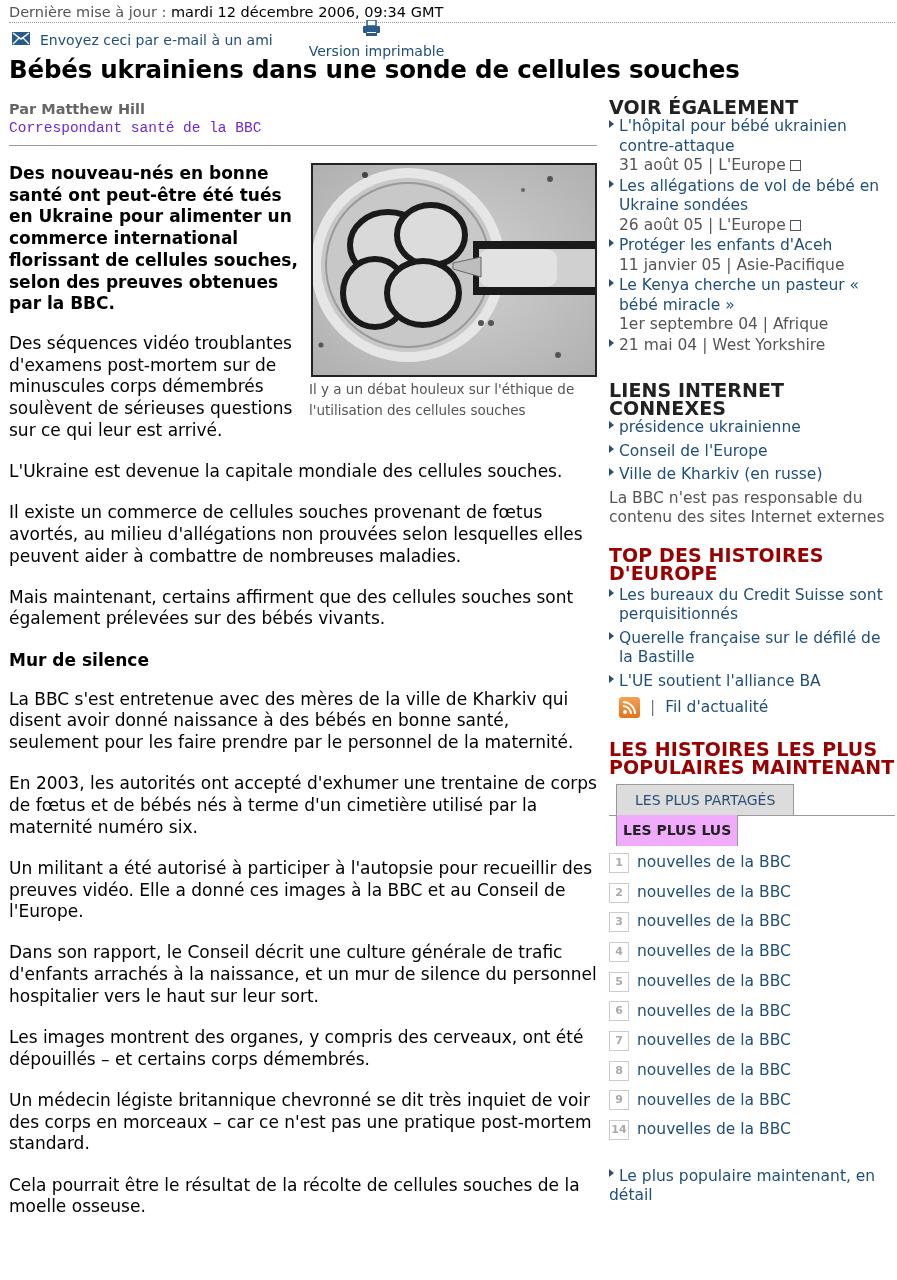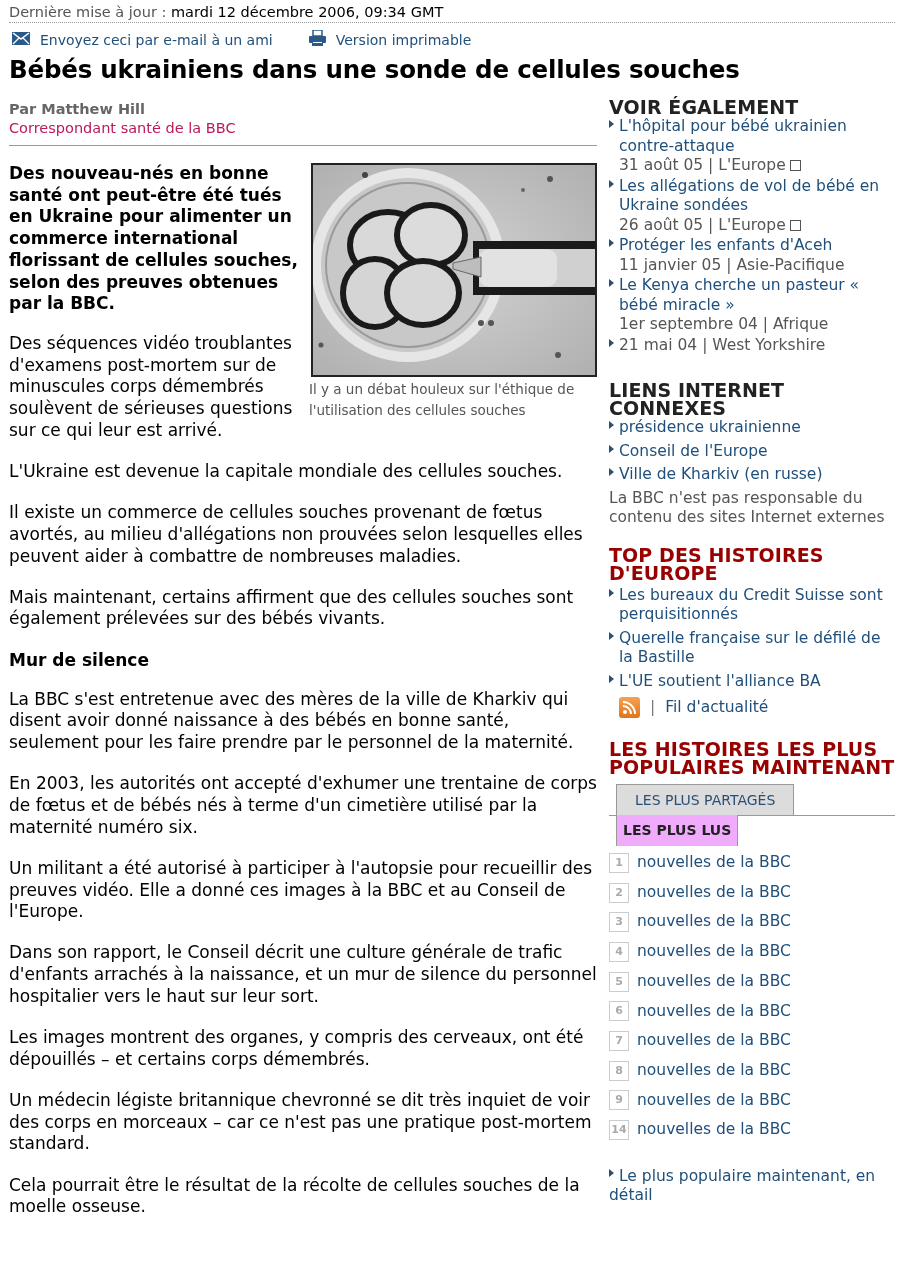--- a/index.html
+++ b/index.html
@@ -7,29 +7,29 @@
   body { font-family: "DejaVu Sans", sans-serif; color: #000; position: relative; }
 
   .update-bar { position: absolute; left: 9px; top: 3px; width: 886px; height: 20px;
     border-bottom: 1px dotted #999; font-size: 14.5px; line-height: 19px; white-space: nowrap; }
   .update-bar .lbl { color: #555; }
   .update-bar .val { color: #000; }
 
   .tools { position: absolute; left: 12px; top: 29px; height: 22px; font-size: 14px; line-height: 20px;
     color: #1f4f7a; display: flex; align-items: center; white-space: nowrap; }
   .tool { display: flex; align-items: center; cursor: pointer; }
-  .tool + .tool { margin-left: 36px; }
+  .tool + .tool { margin-left: 36px; flex-direction: column; }
   .tool-icon { display: inline-block; margin-right: 10px; }
 
   .headline { position: absolute; left: 9px; top: 55px; font-size: 24.5px; font-weight: bold;
     letter-spacing: -0.2px; white-space: nowrap; color: #000; }
 
   .byline { position: absolute; left: 9px; top: 100px; width: 588px; height: 46px; border-bottom: 1px solid #999; }
   .byline .author { font-size: 14.5px; font-weight: bold; color: #666; line-height: 18px; }
-  .byline .role { font-size: 14.5px; color: #be185d; line-height: 20px; }
+  .byline .role { font-size: 14.5px; color: #6d28d9; line-height: 20px; font-family: Liberation Mono, monospace; }
 
   .main { position: absolute; left: 9px; top: 163px; width: 588px; font-size: 17px; line-height: 21.7px; color: #000; }
   .main p { margin-bottom: 19.5px; }
   .main p.intro { font-weight: bold; font-size: 17px; line-height: 21.7px; margin-bottom: 18px; }
   .main h3 { font-size: 17px; font-weight: bold; line-height: 21px; margin-bottom: 18px; }
 
   .figure { float: right; width: 288px; margin-left: 10px; margin-right: -2px; margin-top: 0px; }
   .photo { width: 286px; height: 214px; border: 2px solid #222; background: #bdbdbd; position: relative; overflow: hidden; }
   .photo svg { display: block; }
   .caption { font-size: 13.5px; line-height: 21px; color: #555; margin-top: 2px; margin-left: -2px; }

